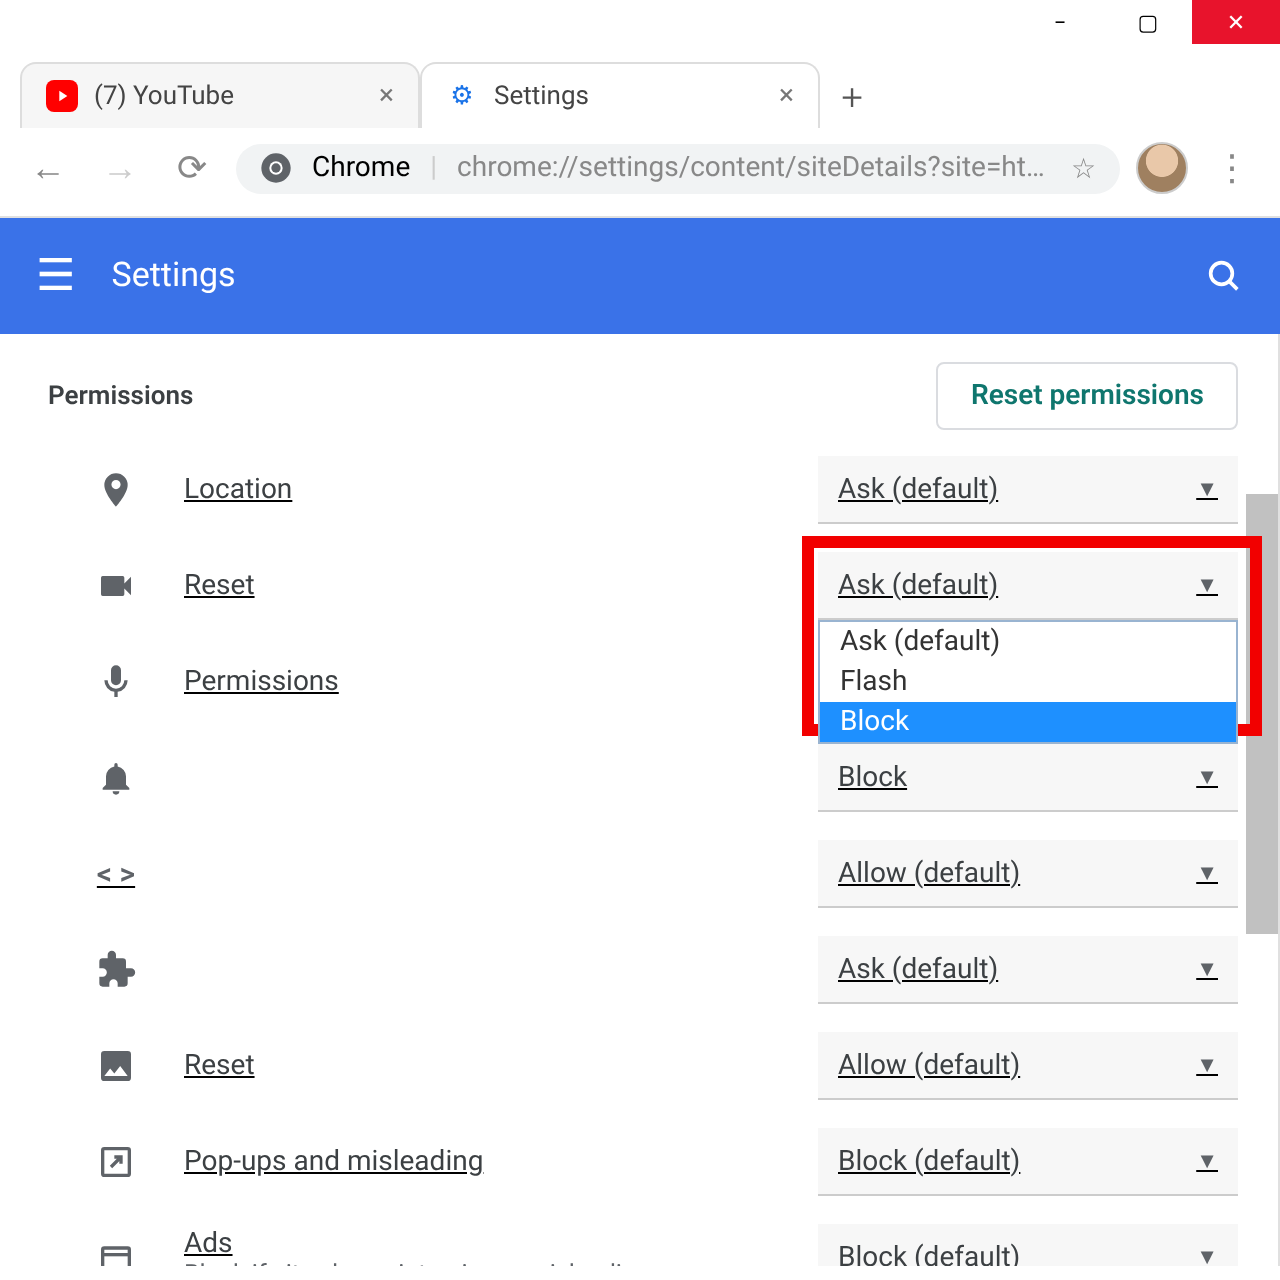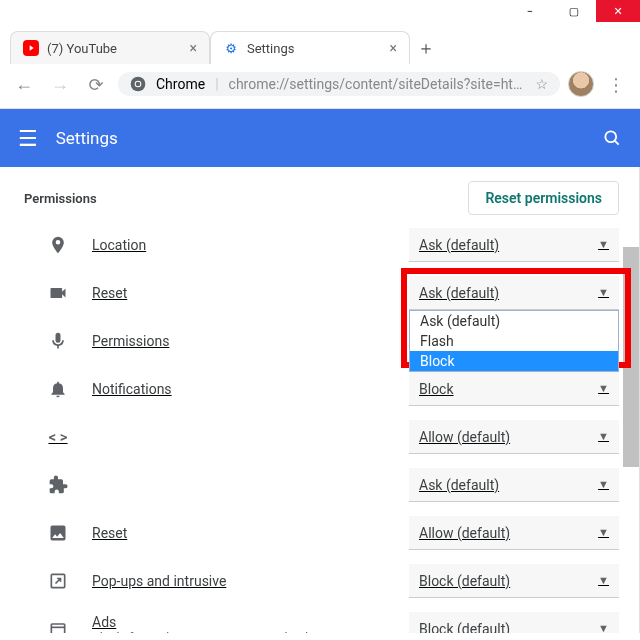--- a/index.html
+++ b/index.html
@@ -164,21 +164,20 @@
       <span class="perm-label">Permissions</span>
       <div style="margin-left:auto;width:210px;"></div>
     </div>
 
     <div class="perm-row">
       <span class="perm-icon">
           <svg width="20" height="20" viewBox="0 0 24 24" fill="#5f6368">
             <path d="M12 22a2 2 0 0 0 2-2h-4a2 2 0 0 0 2 2zm6-6V11a6 6 0 0 0-5-5.9V4a1 1 0 1 0-2 0v1.1A6 6 0 0 0 6 11v5l-2 2v1h16v-1z"></path>
           </svg>
         </span>
-      <span class="perm-label">Notifications</span>
       <div class="perm-select">
           <span>Block</span>
           <span class="caret">▼</span>
         </div>
     </div>
 
     <div class="perm-row">
       <span class="perm-icon" style="font-size:15px;font-weight:600;">&lt;&nbsp;&gt;</span>
       <div class="perm-select">
           <span>Allow (default)</span>
@@ -211,21 +210,21 @@
         </div>
     </div>
 
     <div class="perm-row">
       <span class="perm-icon">
           <svg width="20" height="20" viewBox="0 0 24 24" fill="none" stroke="#5f6368" stroke-width="2">
             <rect x="4" y="4" width="16" height="16" rx="1"></rect>
             <path d="M9 15l6-6M11 9h4v4"></path>
           </svg>
         </span>
-      <span class="perm-label" style="flex-basis:170px;">Pop-ups and intrusive</span>
+      <span class="perm-label" style="flex-basis:170px;">Pop-ups and misleading</span>
       <div class="perm-select">
           <span>Block (default)</span>
           <span class="caret">▼</span>
         </div>
     </div>
 
     <div class="perm-row">
       <span class="perm-icon">
           <svg width="20" height="20" viewBox="0 0 24 24" fill="none" stroke="#5f6368" stroke-width="2">
             <rect x="4" y="6" width="16" height="12" rx="1"></rect>

